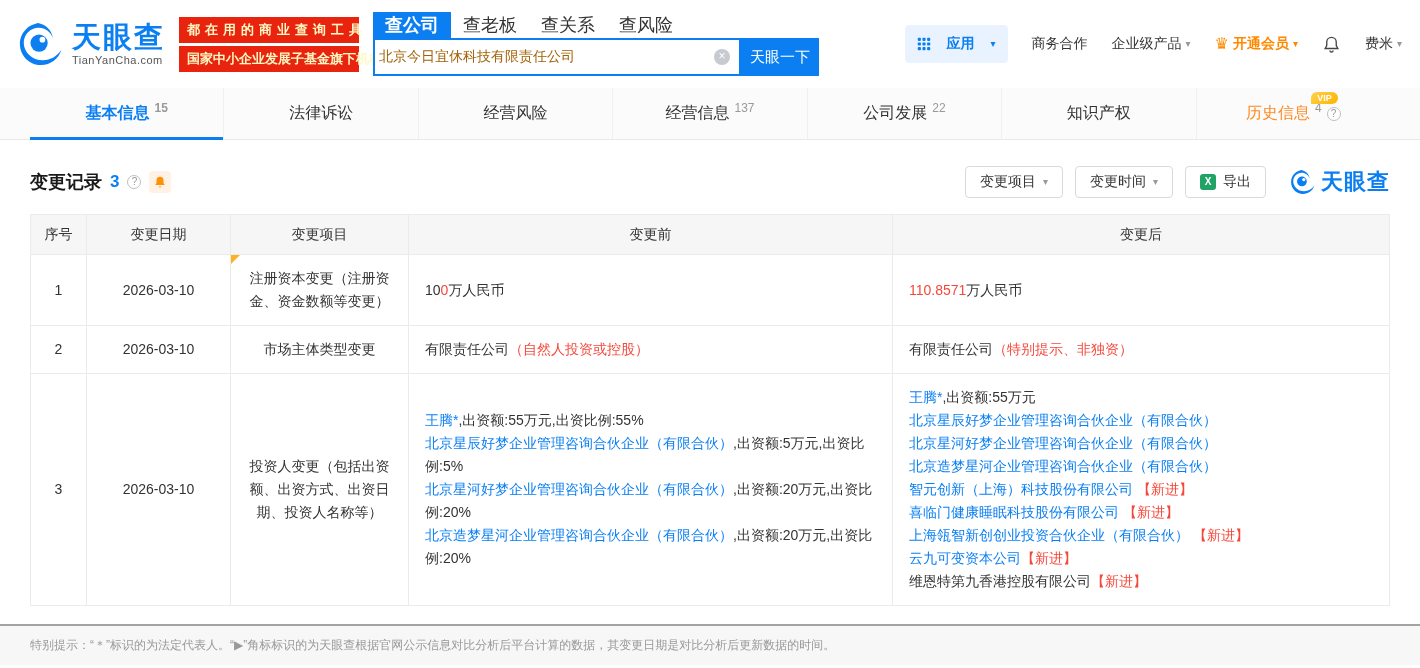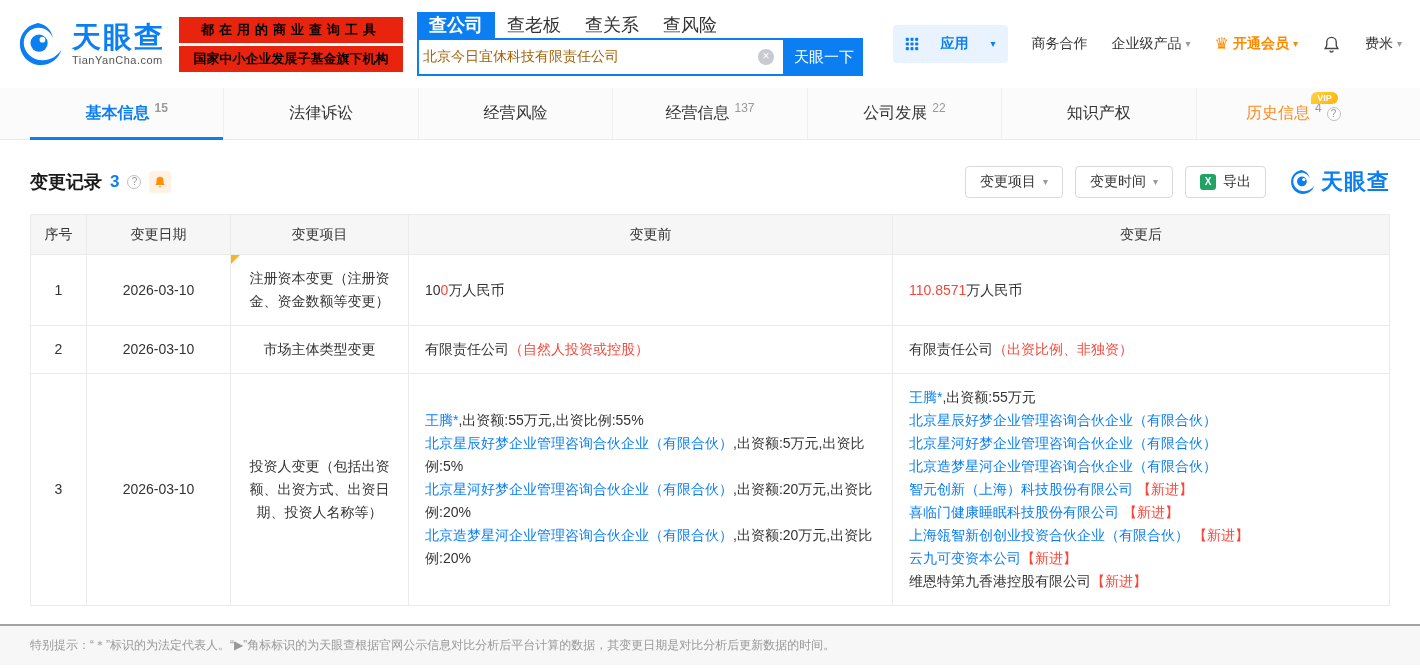--- a/index.html
+++ b/index.html
@@ -6,36 +6,36 @@
   html,body { width:1420px; height:668px; overflow:hidden; }
   body { font-family:"Liberation Sans","DejaVu Sans",sans-serif; background:#fff; color:#333; }
 
   
   .topbar { display:flex; align-items:center; height:88px; padding:0 18px; background:#fff; }
   .logo { display:flex; align-items:center; gap:8px; cursor:pointer; }
   .logo-icon svg { width:46px; height:46px; display:block; }
   .logo-cn { display:block; font-size:29px; font-weight:bold; color:#0b7ff2; letter-spacing:2px; line-height:30px; }
   .logo-en { display:block; font-size:11px; color:#555; margin-top:2px; letter-spacing:.5px; }
   .slogan { margin-left:14px; }
-  .slogan-line { background:#e8230e; color:#000000; font-size:13px; font-weight:bold; padding:4px 8px; width:224px; text-align:center; white-space:nowrap; }
+  .slogan-line { background:#e8230e; color:#fef9c3; font-size:13px; font-weight:bold; padding:4px 8px; width:180px; text-align:center; white-space:nowrap; }
   .slogan-line.sp { letter-spacing:5px; }
   .slogan-line + .slogan-line { margin-top:3px; }
 
   .search-area { margin-left:14px; }
   .search-tabs { display:flex; align-items:flex-end; }
   .stab { font-size:18px; padding:4px 12px; line-height:18px; color:#333; cursor:pointer; }
   .stab.active { background:#0b7ff2; color:#fff; font-weight:bold; }
   .search-row { display:flex; }
   .search-box { position:relative; width:368px; height:38px; border:2px solid #0b7ff2; background:#fff; }
   .search-input { width:100%; height:100%; border:none; outline:none; padding:0 34px 0 4px; font-size:14px; color:#a16207; font-family:inherit; background:transparent; }
   .clear-icon { position:absolute; right:9px; top:50%; transform:translateY(-50%); width:16px; height:16px; border-radius:50%; background:#c7cad0; color:#fff; font-size:12px; line-height:15px; text-align:center; cursor:pointer; }
   .search-btn { width:78px; height:38px; background:#0b7ff2; color:#fff; border:none; font-size:15px; cursor:pointer; font-family:inherit; }
 
   .header-right { margin-left:auto; display:flex; align-items:center; gap:24px; font-size:14px; color:#333; white-space:nowrap; }
-  .app-chip { display:flex; align-items:center; gap:22px; background:#e9f3ff; color:#0b7ff2; padding:10px 12px; border-radius:4px; cursor:pointer; font-weight:bold; }
+  .app-chip { display:flex; align-items:center; gap:16px; background:#e9f3ff; color:#0b7ff2; padding:10px 12px; border-radius:4px; cursor:pointer; font-weight:bold; }
   .app-chip svg { width:14px; height:14px; display:block; }
   .caret { font-size:10px; line-height:1; }
   .caret.gray { color:#999; }
   .hr-item { display:flex; align-items:center; gap:4px; cursor:pointer; }
   .hr-item.vip { color:#ff8a00; font-weight:bold; }
   .crown { font-size:16px; line-height:1; color:#ff8a00; }
   .bell-btn { cursor:pointer; display:flex; align-items:center; }
   .bell-btn svg { width:19px; height:19px; display:block; }
 
   
@@ -257,21 +257,21 @@
         </td>
       </tr>
       <tr>
         <td class="col-no">2</td>
         <td class="col-date">2026-03-10</td>
         <td class="col-item"><span>市场主体类型变更</span></td>
         <td class="col-before">
           <div class="cell-line"><span>有限责任公司</span><span class="tred">（自然人投资或控股）</span></div>
         </td>
         <td class="col-after">
-          <div class="cell-line"><span>有限责任公司</span><span class="tred">（出资比例、非独资）</span></div>
+          <div class="cell-line"><span>有限责任公司</span><span class="tred">（特别提示、非独资）</span></div>
         </td>
       </tr>
       <tr>
         <td class="col-no">3</td>
         <td class="col-date">2026-03-10</td>
         <td class="col-item"><span>投资人变更（包括出资额、出资方式、出资日期、投资人名称等）</span></td>
         <td class="col-before">
           <div class="cell-line"><span class="tlink">王腾*</span><span>,出资额:55万元,出资比例:55%</span></div>
           <div class="cell-line"><span class="tlink">北京星辰好梦企业管理咨询合伙企业（有限合伙）</span><span>,出资额:5万元,出资比例:5%</span></div>
           <div class="cell-line"><span class="tlink">北京星河好梦企业管理咨询合伙企业（有限合伙）</span><span>,出资额:20万元,出资比例:20%</span></div>

